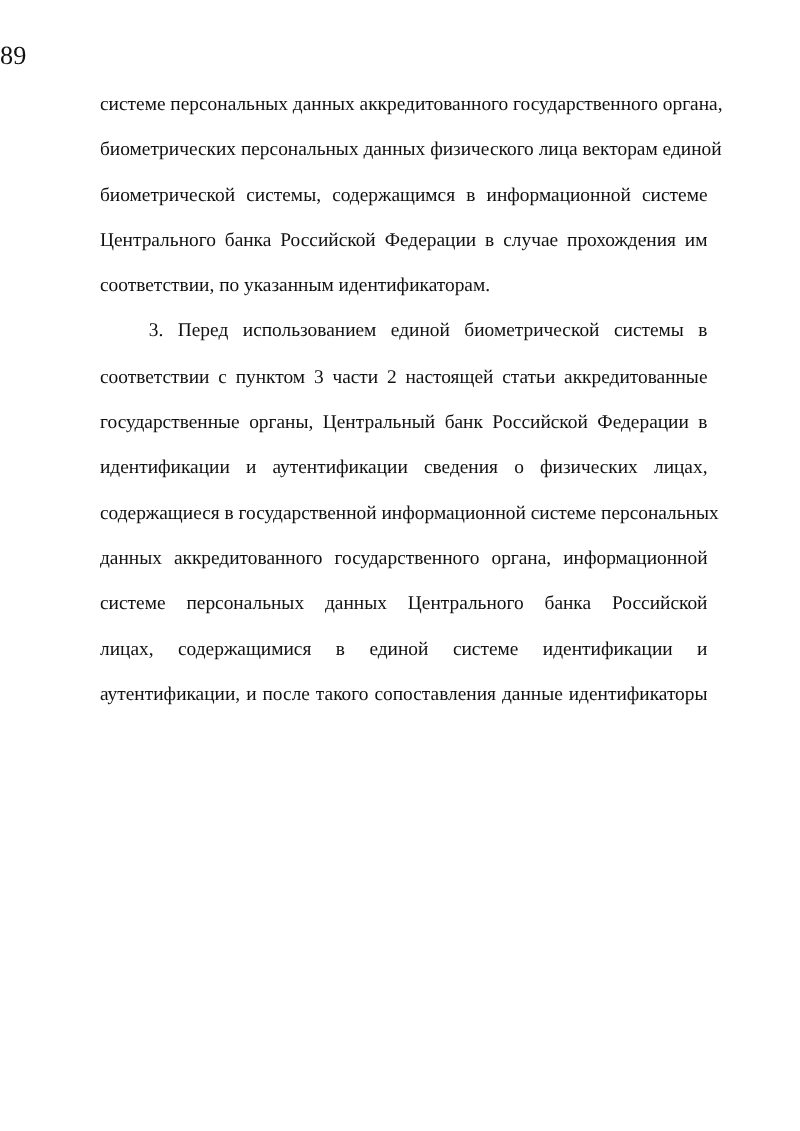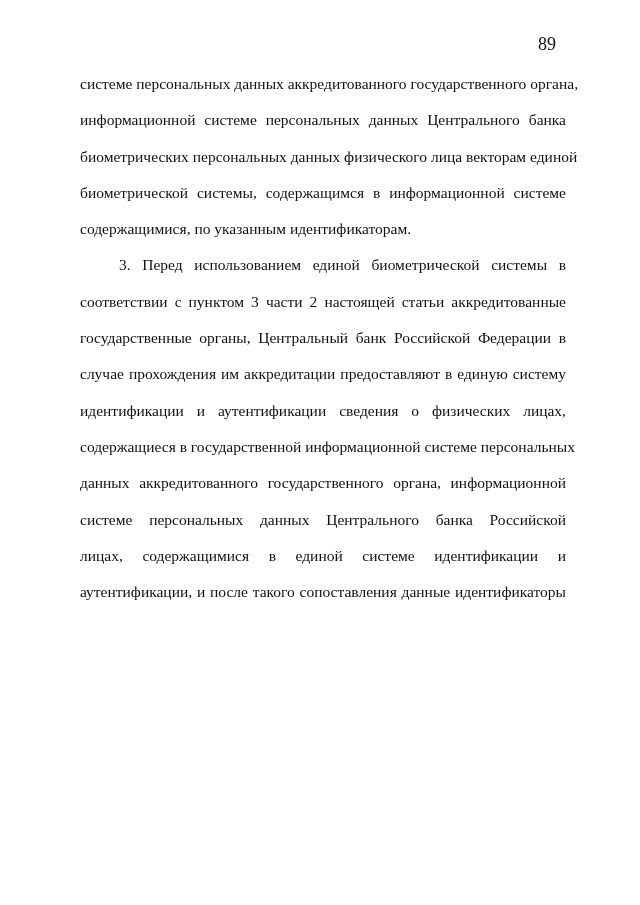--- a/index.html
+++ b/index.html
@@ -13,22 +13,22 @@
       position: relative;
       overflow: hidden;
       font-family: "Liberation Serif", "DejaVu Serif", serif;
       color: #111111;
     }
     .page-number {
       position: absolute;
       top: 34px;
       left: 0;
       width: 556px;
-      text-align: right;
-      font-size: 18px;
+      text-align: left;
+      font-size: 21px;
       line-height: 20px;
     }
     .body-text {
       position: absolute;
       top: 74px;
       left: 80px;
       width: 486px;
     }
     .line {
       display: block;
@@ -49,30 +49,29 @@
     }
   </style>
 </head>
 <body>
 
 <div class="page-number">89</div>
 
 <div class="body-text">
   <div class="paragraph">
     <span class="line">системе персональных данных аккредитованного государственного органа,</span>
-    <span class="line">информационной системе персональных данных Центрального банка</span>
     <span class="line">биометрических персональных данных физического лица векторам единой</span>
     <span class="line">биометрической системы, содержащимся в информационной системе</span>
-    <span class="line last">содержащимися, по указанным идентификаторам.</span>
+    <span class="line">Центрального банка Российской Федерации в случае прохождения им</span>
+    <span class="line last">соответствии, по указанным идентификаторам.</span>
   </div>
   <div class="paragraph">
     <span class="line indent">3. Перед использованием единой биометрической системы в</span>
     <span class="line">соответствии с пунктом 3 части 2 настоящей статьи аккредитованные</span>
     <span class="line">государственные органы, Центральный банк Российской Федерации в</span>
-    <span class="line">случае прохождения им аккредитации предоставляют в единую систему</span>
     <span class="line">идентификации и аутентификации сведения о физических лицах,</span>
     <span class="line">содержащиеся в государственной информационной системе персональных</span>
     <span class="line">данных аккредитованного государственного органа, информационной</span>
     <span class="line">системе персональных данных Центрального банка Российской</span>
     <span class="line">лицах, содержащимися в единой системе идентификации и</span>
     <span class="line">аутентификации, и после такого сопоставления данные идентификаторы</span>
   </div>
 </div>
 
 </body></html>

